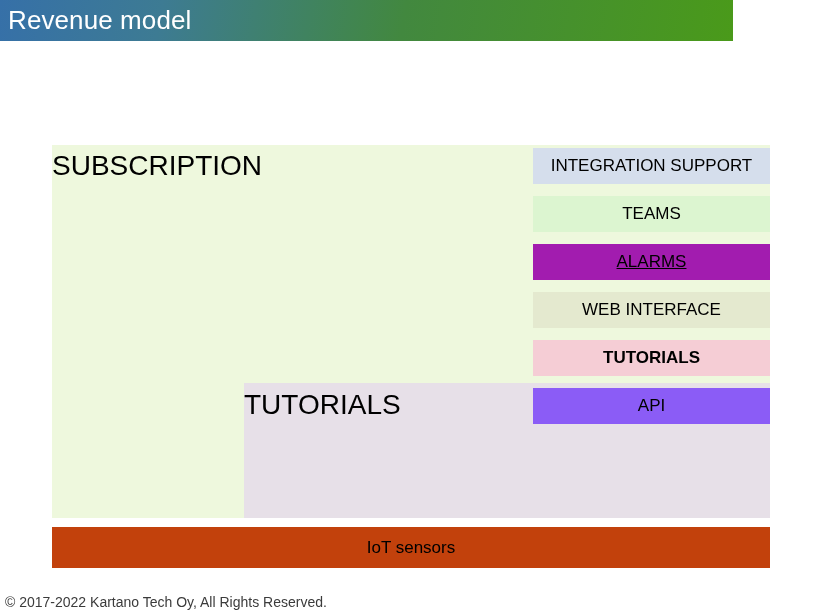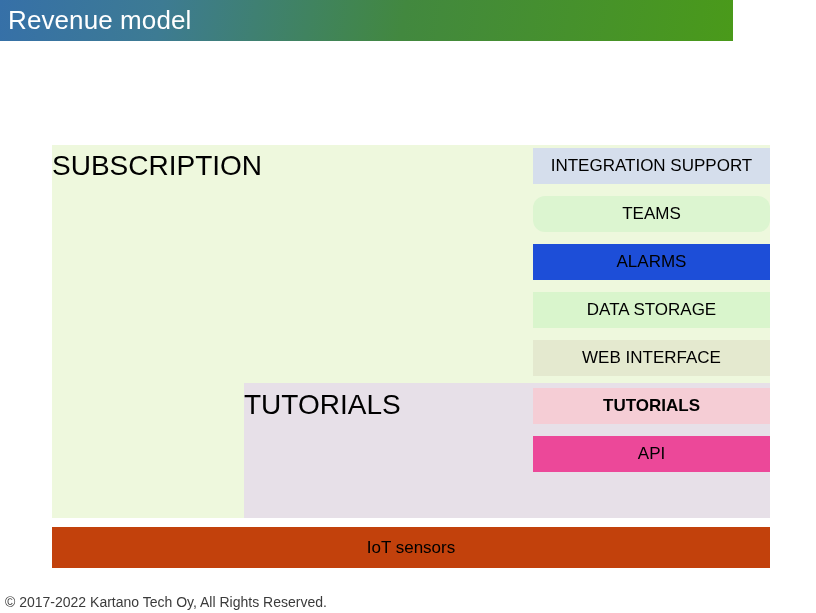--- a/index.html
+++ b/index.html
@@ -149,36 +149,33 @@
   </div>
 
   <div class="tier-block" id="tier-freemium" style="background: rgb(231, 224, 232);">
     <div class="tier-label">TUTORIALS</div>
   </div>
 
   <div id="feature-list">
     <div class="feature-bar" style="background: rgb(213, 222, 236);">
       <span>INTEGRATION SUPPORT</span>
     </div>
-    <div class="feature-bar" style="background: rgb(220, 245, 208); border-radius: 12px;">
+    <div class="feature-bar" style="background: rgb(220, 245, 208);">
       <span>TEAMS</span>
     </div>
-    <div class="feature-bar" style="background: #1d4ed8;">
+    <div class="feature-bar" style="background: #a21caf; text-decoration: underline;">
       <span>ALARMS</span>
-    </div>
-    <div class="feature-bar" style="background: rgb(217, 245, 204);">
-      <span>DATA STORAGE</span>
     </div>
     <div class="feature-bar" style="background: rgb(228, 233, 207);">
       <span>WEB INTERFACE</span>
     </div>
     <div class="feature-bar" style="background: rgb(245, 205, 213); font-weight: bold;">
       <span>TUTORIALS</span>
     </div>
-    <div class="feature-bar" style="background: #ec4899;">
+    <div class="feature-bar" style="background: #8b5cf6;">
       <span>API</span>
     </div>
   </div>
 
   <div id="foundation-bar" style="background: #c2410c;">
     <span>IoT sensors</span>
   </div>
 
   <div id="copyright-text">© 2017-2022 Kartano Tech Oy, All Rights Reserved.</div>
 

